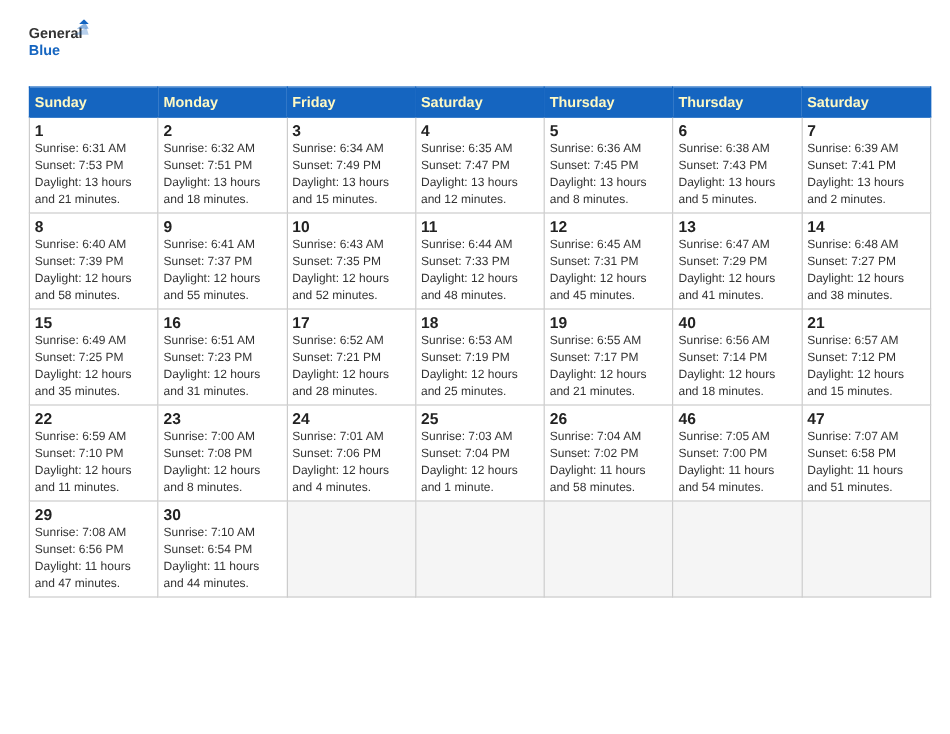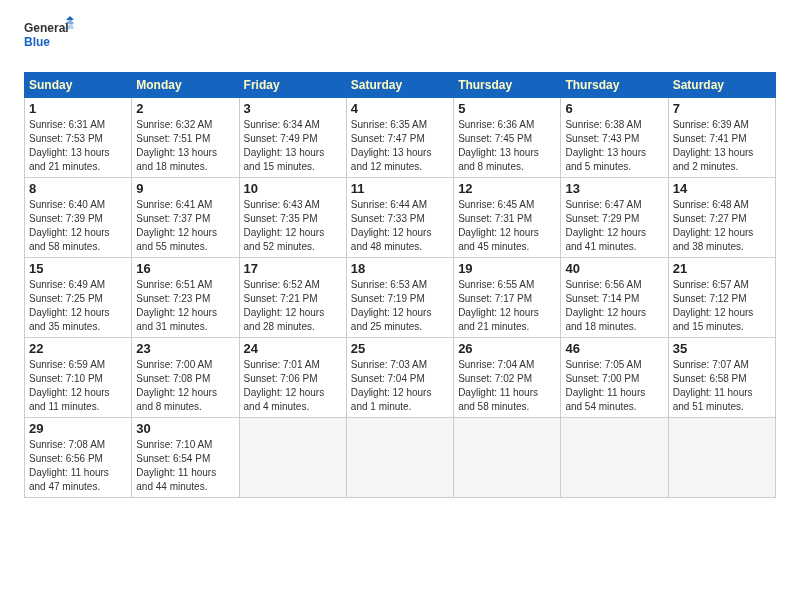--- a/index.html
+++ b/index.html
@@ -217,21 +217,21 @@
           </td>
           <td>
             <span class="day-number">26</span>
             <div class="day-info">Sunrise: 7:04 AM<br>Sunset: 7:02 PM<br>Daylight: 11 hours<br>and 58 minutes.</div>
           </td>
           <td>
             <span class="day-number">46</span>
             <div class="day-info">Sunrise: 7:05 AM<br>Sunset: 7:00 PM<br>Daylight: 11 hours<br>and 54 minutes.</div>
           </td>
           <td>
-            <span class="day-number">35</span>
+            <span class="day-number">47</span>
             <div class="day-info">Sunrise: 7:07 AM<br>Sunset: 6:58 PM<br>Daylight: 11 hours<br>and 51 minutes.</div>
           </td>
         </tr>
         <tr>
           <td>
             <span class="day-number">29</span>
             <div class="day-info">Sunrise: 7:08 AM<br>Sunset: 6:56 PM<br>Daylight: 11 hours<br>and 47 minutes.</div>
           </td>
           <td>
             <span class="day-number">30</span>

